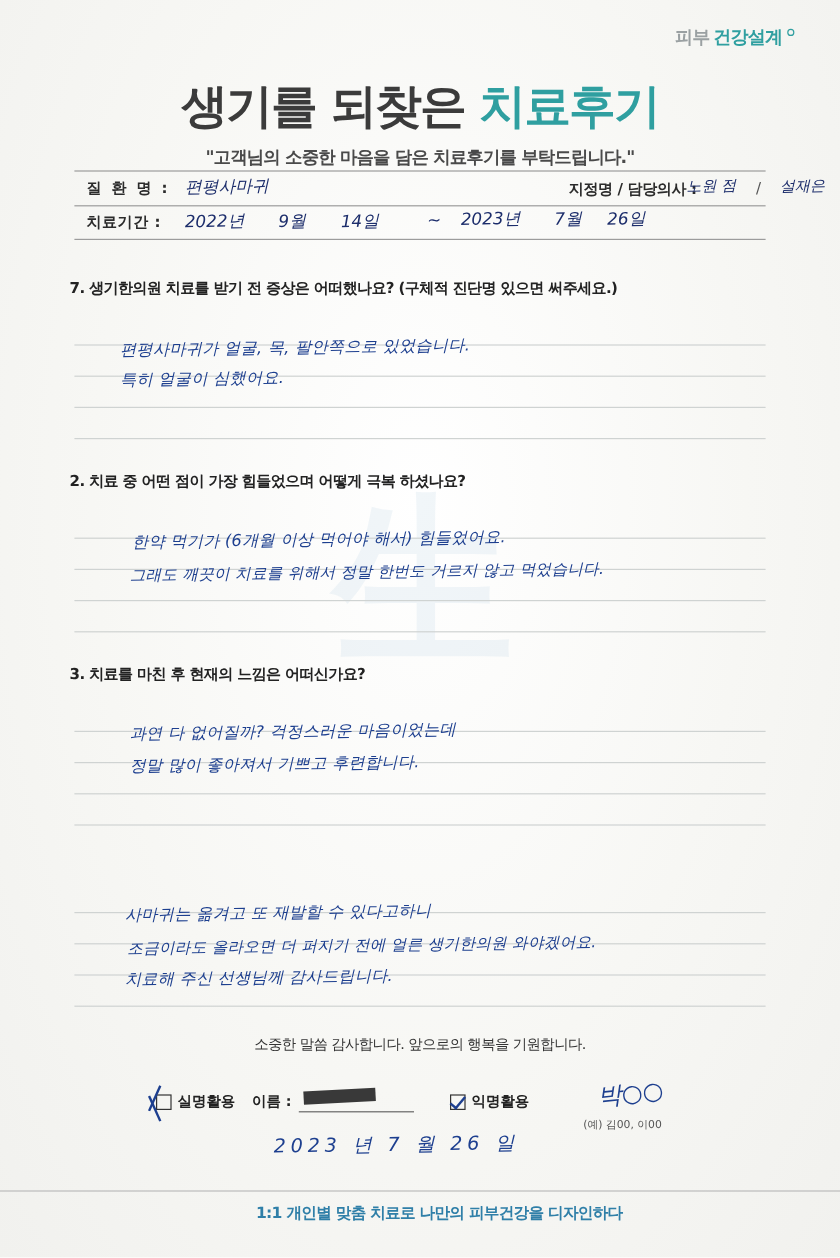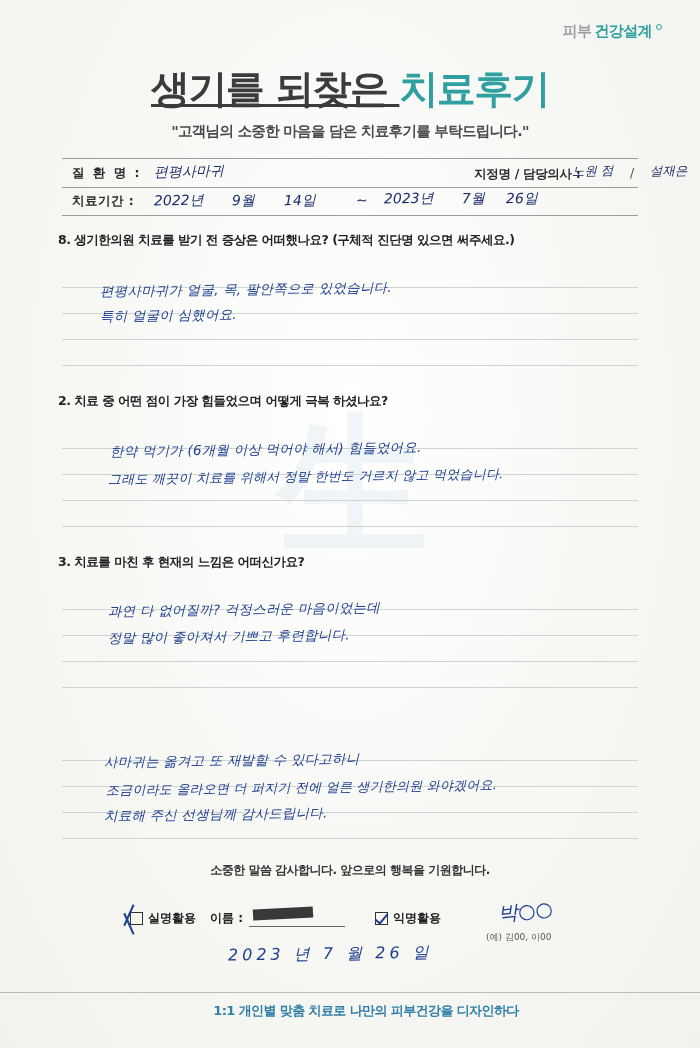--- a/index.html
+++ b/index.html
@@ -65,40 +65,40 @@
 
   .title {
     position: absolute;
     top: 62px;
     left: 0; right: 0;
     text-align: center;
     font-size: 39px;
     font-weight: bold;
     letter-spacing: -1.6px;
   }
-  .title .t1 { color: #3b3b3b; text-decoration: underline; }
+  .title .t1 { color: #3b3b3b; }
   .title .t2 { color: #2f9fa0; }
 
   .subtitle {
     position: absolute;
     top: 122px;
     left: 0; right: 0;
     text-align: center;
     font-size: 14.5px;
     font-weight: bold;
     color: #4a4a4a;
     letter-spacing: -0.7px;
   }
 
   
   .info {
     position: absolute;
     left: 62px;
     right: 62px;
-    top: 158px;
+    top: 142px;
   }
   .info-row {
     position: relative;
     height: 29px;
     border-top: 1px solid #9c9c9c;
     display: flex;
     align-items: center;
   }
   .info-row.last { border-bottom: 1px solid #9c9c9c; }
   .info-label {
@@ -160,21 +160,21 @@
     transform: rotate(-0.8deg);
     letter-spacing: 0.2px;
   }
 
   
   .foot-note {
     position: absolute;
     left: 0; right: 0;
     text-align: center;
     font-size: 12px;
-    font-weight: bold;
+    font-weight: normal;
     color: #333;
     letter-spacing: -0.5px;
   }
   .consent {
     position: absolute;
     left: 130px;
     top: 905px;
     width: 440px;
     height: 26px;
     display: flex;
@@ -307,21 +307,21 @@
       <span class="hand cell-e">2022년</span>
       <span class="hand" style="position:absolute;left:170px;top:4px;">9월</span>
       <span class="hand" style="position:absolute;left:222px;top:4px;">14일</span>
       <span class="hand" style="position:absolute;left:294px;top:4px;">~</span>
       <span class="hand" style="position:absolute;left:322px;top:2px;">2023년</span>
       <span class="hand" style="position:absolute;left:400px;top:2px;">7월</span>
       <span class="hand" style="position:absolute;left:444px;top:2px;">26일</span>
     </div>
   </div>
 
-  <div class="q" style="top:232px;">8. 생기한의원 치료를 받기 전 증상은 어떠했나요? (구체적 진단명 있으면 써주세요.)</div>
+  <div class="q" style="top:232px;">7. 생기한의원 치료를 받기 전 증상은 어떠했나요? (구체적 진단명 있으면 써주세요.)</div>
   <div class="lines" style="top:262px;">
     <div class="line"></div>
     <div class="line"></div>
     <div class="line"></div>
     <div class="line"></div>
   </div>
   <div class="ans" style="left:100px; top:281px;">편평사마귀가 얼굴, 목, 팔안쪽으로 있었습니다.</div>
   <div class="ans" style="left:100px; top:307px;">특히 얼굴이 심했어요.</div>
 
   <div class="q" style="top:393px;">2. 치료 중 어떤 점이 가장 힘들었으며 어떻게 극복 하셨나요?</div>

